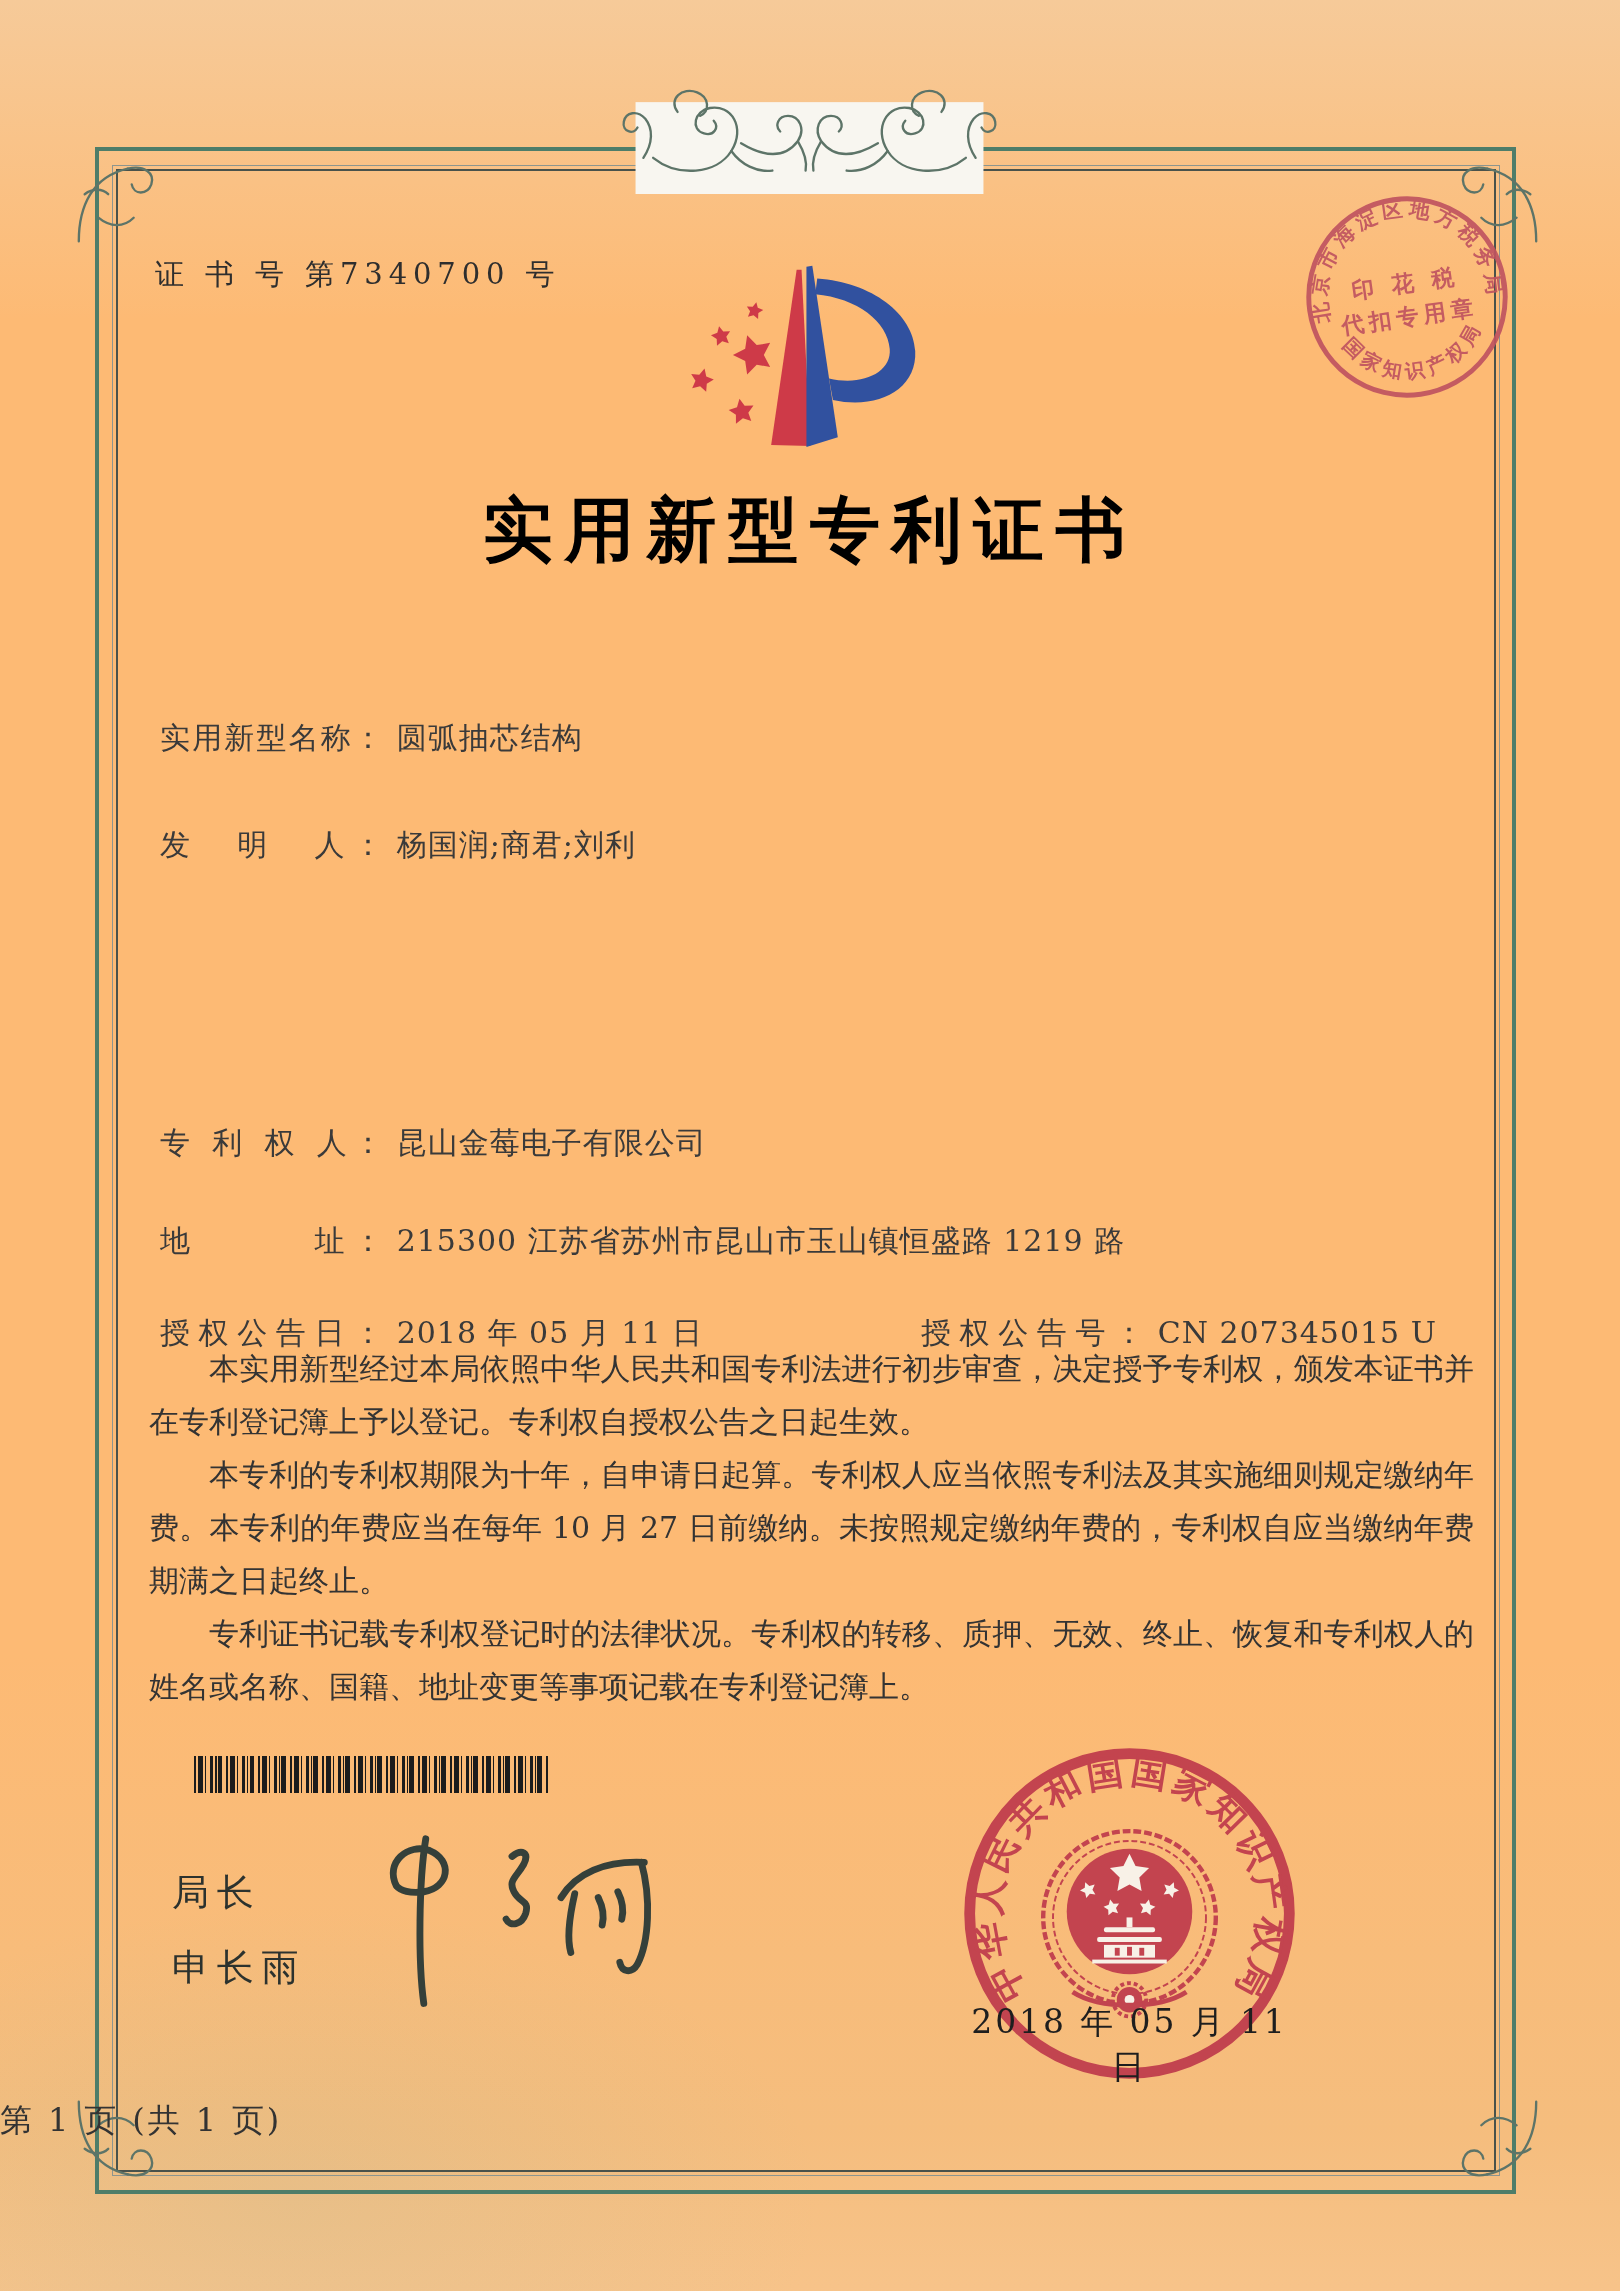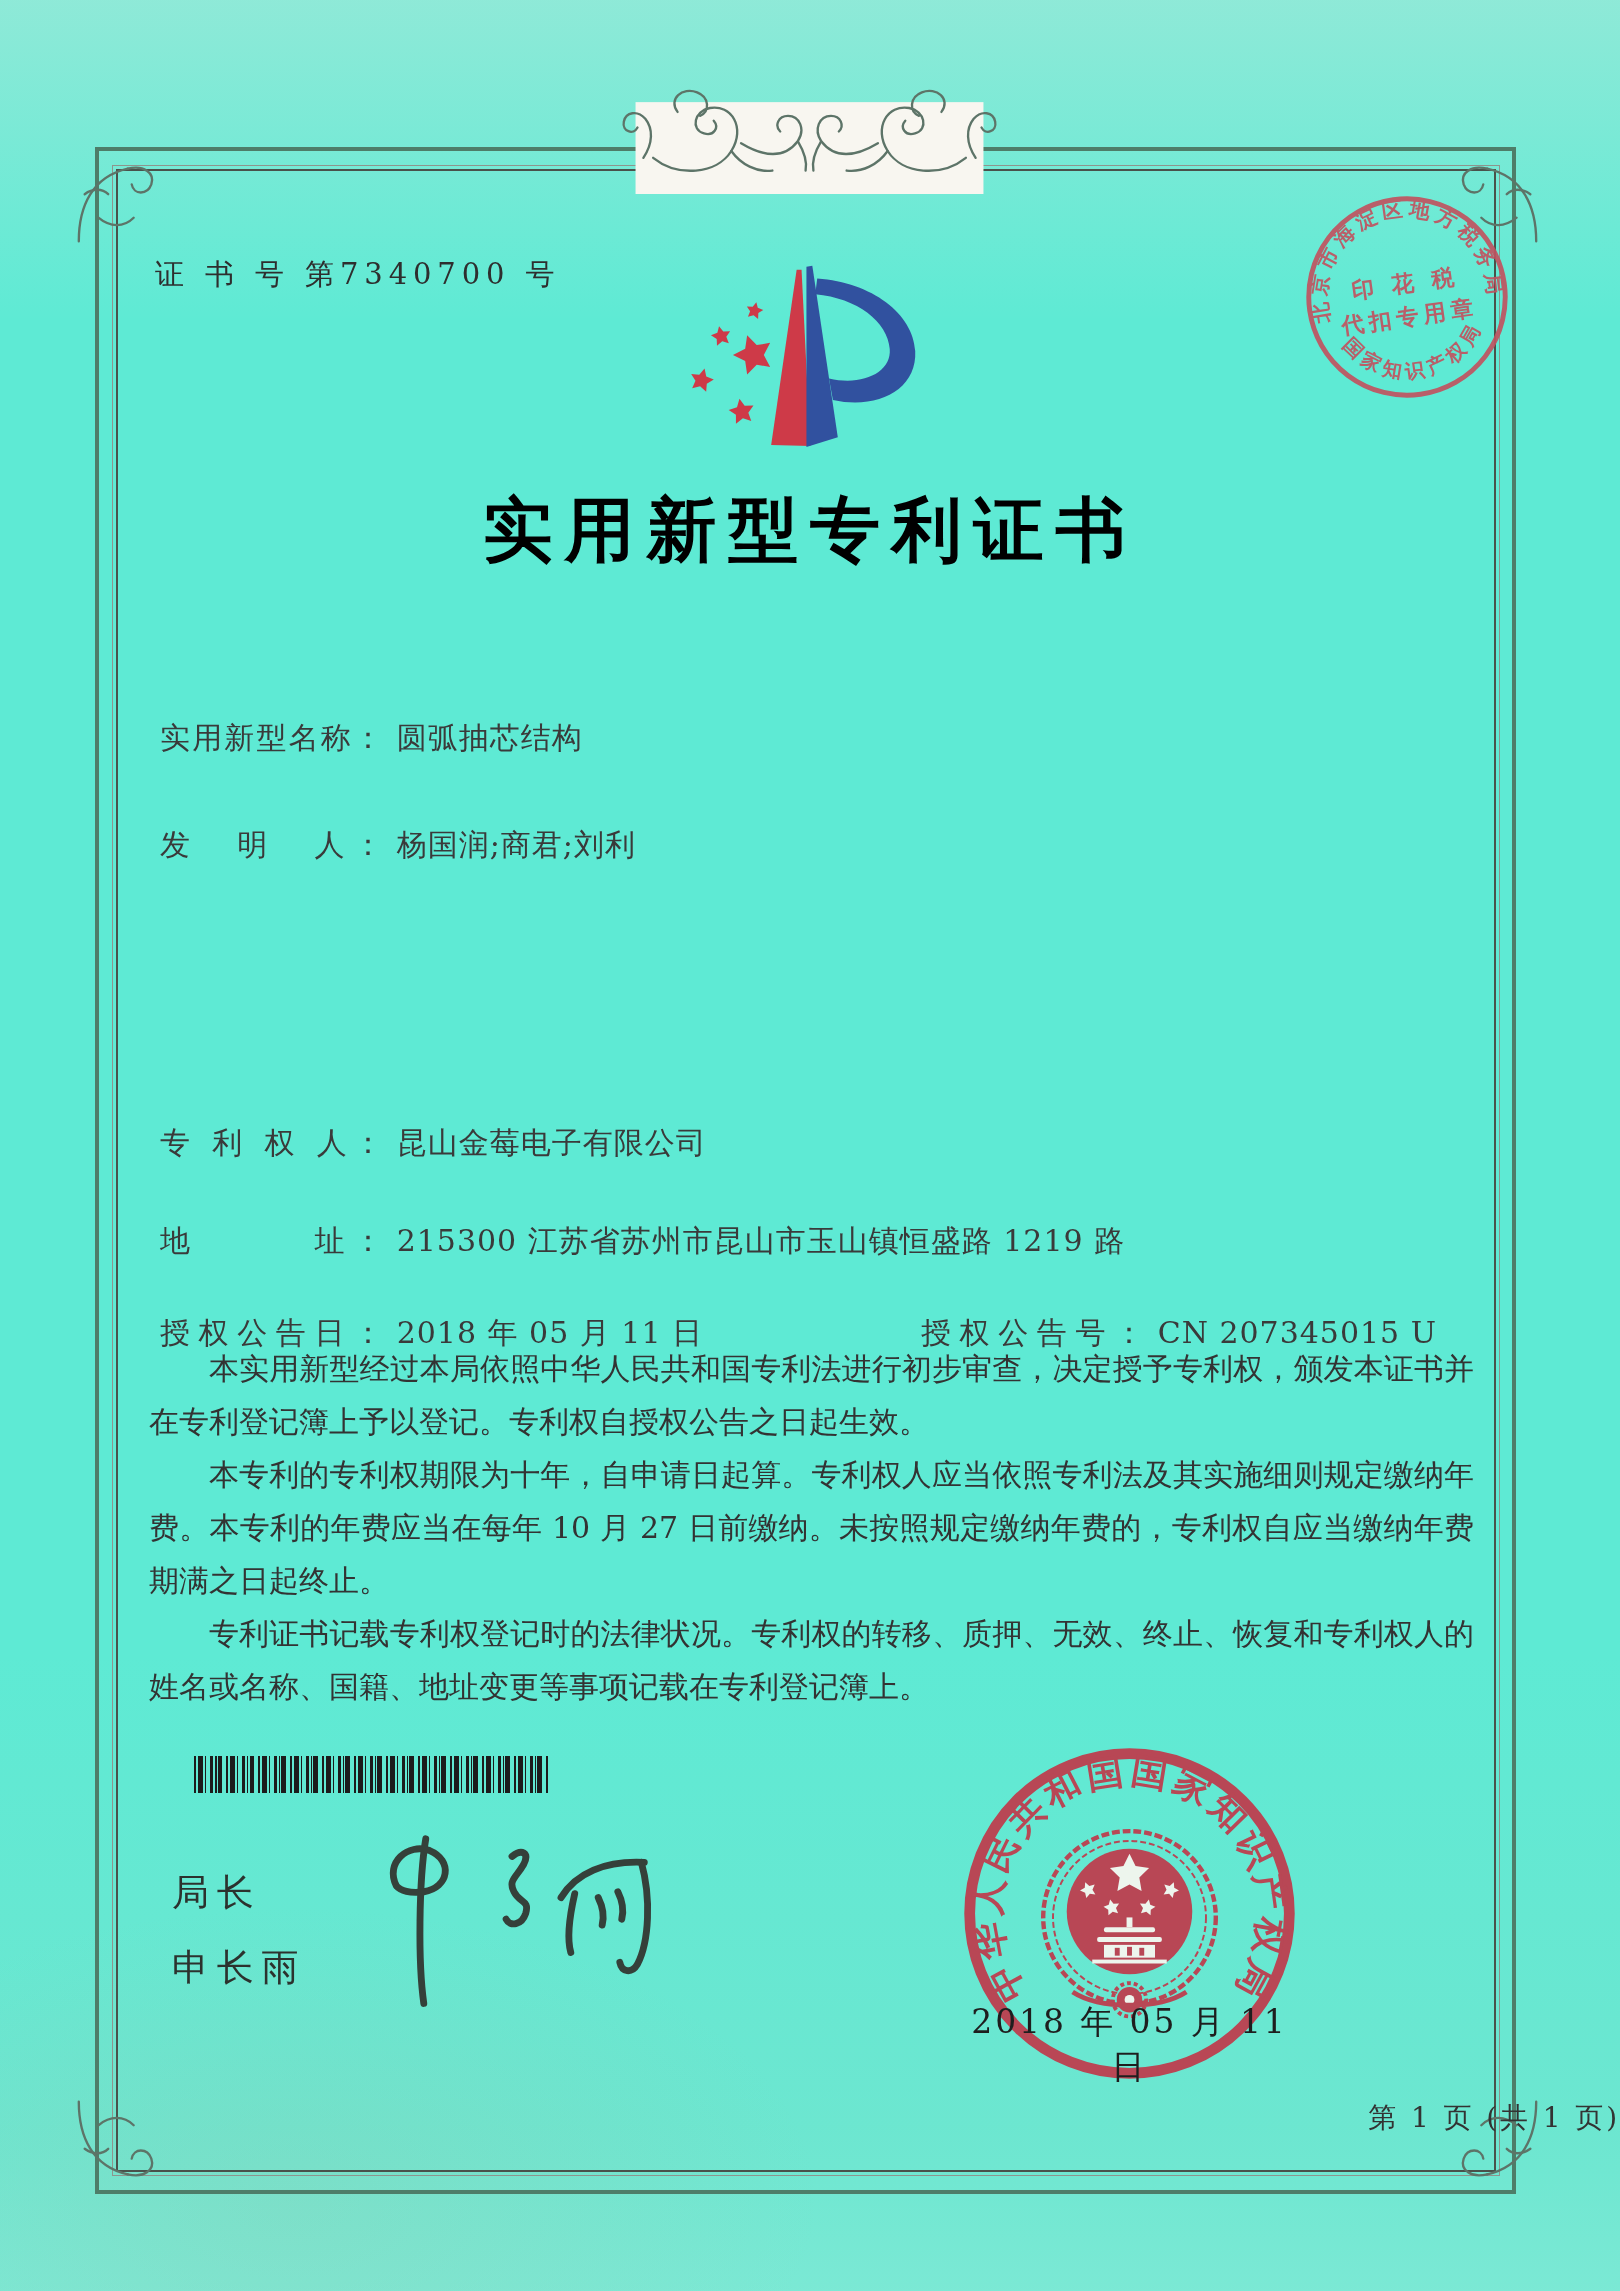--- a/index.html
+++ b/index.html
@@ -1,17 +1,17 @@
 <!DOCTYPE html>
 <html><head>
 <meta charset="utf-8">
 <style>
   * { margin:0; padding:0; box-sizing:border-box; }
   body { background:#e8e6df; font-family:"DejaVu Serif", serif; }
-  .page { position:relative; width:1620px; height:2292px; background:#5eead4; overflow:hidden; }
+  .page { position:relative; width:1620px; height:2292px; background:#fdba74; overflow:hidden; }
   .wash { position:absolute; inset:0; pointer-events:none;
     background:
       radial-gradient(882px 490px at 18% 96%, rgba(168,186,158,0.18), rgba(168,186,158,0) 60%),
       linear-gradient(180deg, rgba(233,232,222,0.35) 0%, rgba(240,238,230,0) 14%, rgba(0,0,0,0) 72%, rgba(196,208,184,0.14) 93%, rgba(226,228,214,0.22) 100%); }
 
   
   .frame-green { position:absolute; left:95px; top:147px; width:1421px; height:2047px; border:4.9px solid #4e7d69; }
   .frame-inner { position:absolute; left:116px; top:169px; width:1380px; height:2003px;
                  border:2px solid #49524b; outline:1px solid #8d958e; outline-offset:3.9px; }
   .ornament { position:absolute; left:584px; top:65px; }
@@ -66,22 +66,22 @@
 
   
   .seal { position:absolute; left:953px; top:1737px; opacity:.93; }
   .seal-ink { fill:#bf3b4c; }
   .seal-ring { fill:none; stroke:#bf3b4c; stroke-width:11; }
   .seal-arc { font-size:37px; font-weight:700; letter-spacing:5px; }
   .wreath { fill:none; stroke:#bf3b4c; }
   .seal-date { position:absolute; left:953px; top:2000px; width:353px; text-align:center;
                font-size:33px; letter-spacing:2.9px; color:#1e1e1e; }
 
-  .footer { position:absolute; left:0; top:2099px; width:100%; text-align:right;
-            font-size:28px; letter-spacing:2.9px; color:#333; }
+  .footer { position:absolute; left:0; top:2099px; width:100%; text-align:left;
+            font-size:32px; letter-spacing:2.9px; color:#333; }
 </style>
 </head>
 <body>
 
 <div class="page">
   <div class="wash"></div>
 
   <div class="frame-green"></div>
   <div class="frame-inner"></div>
 

